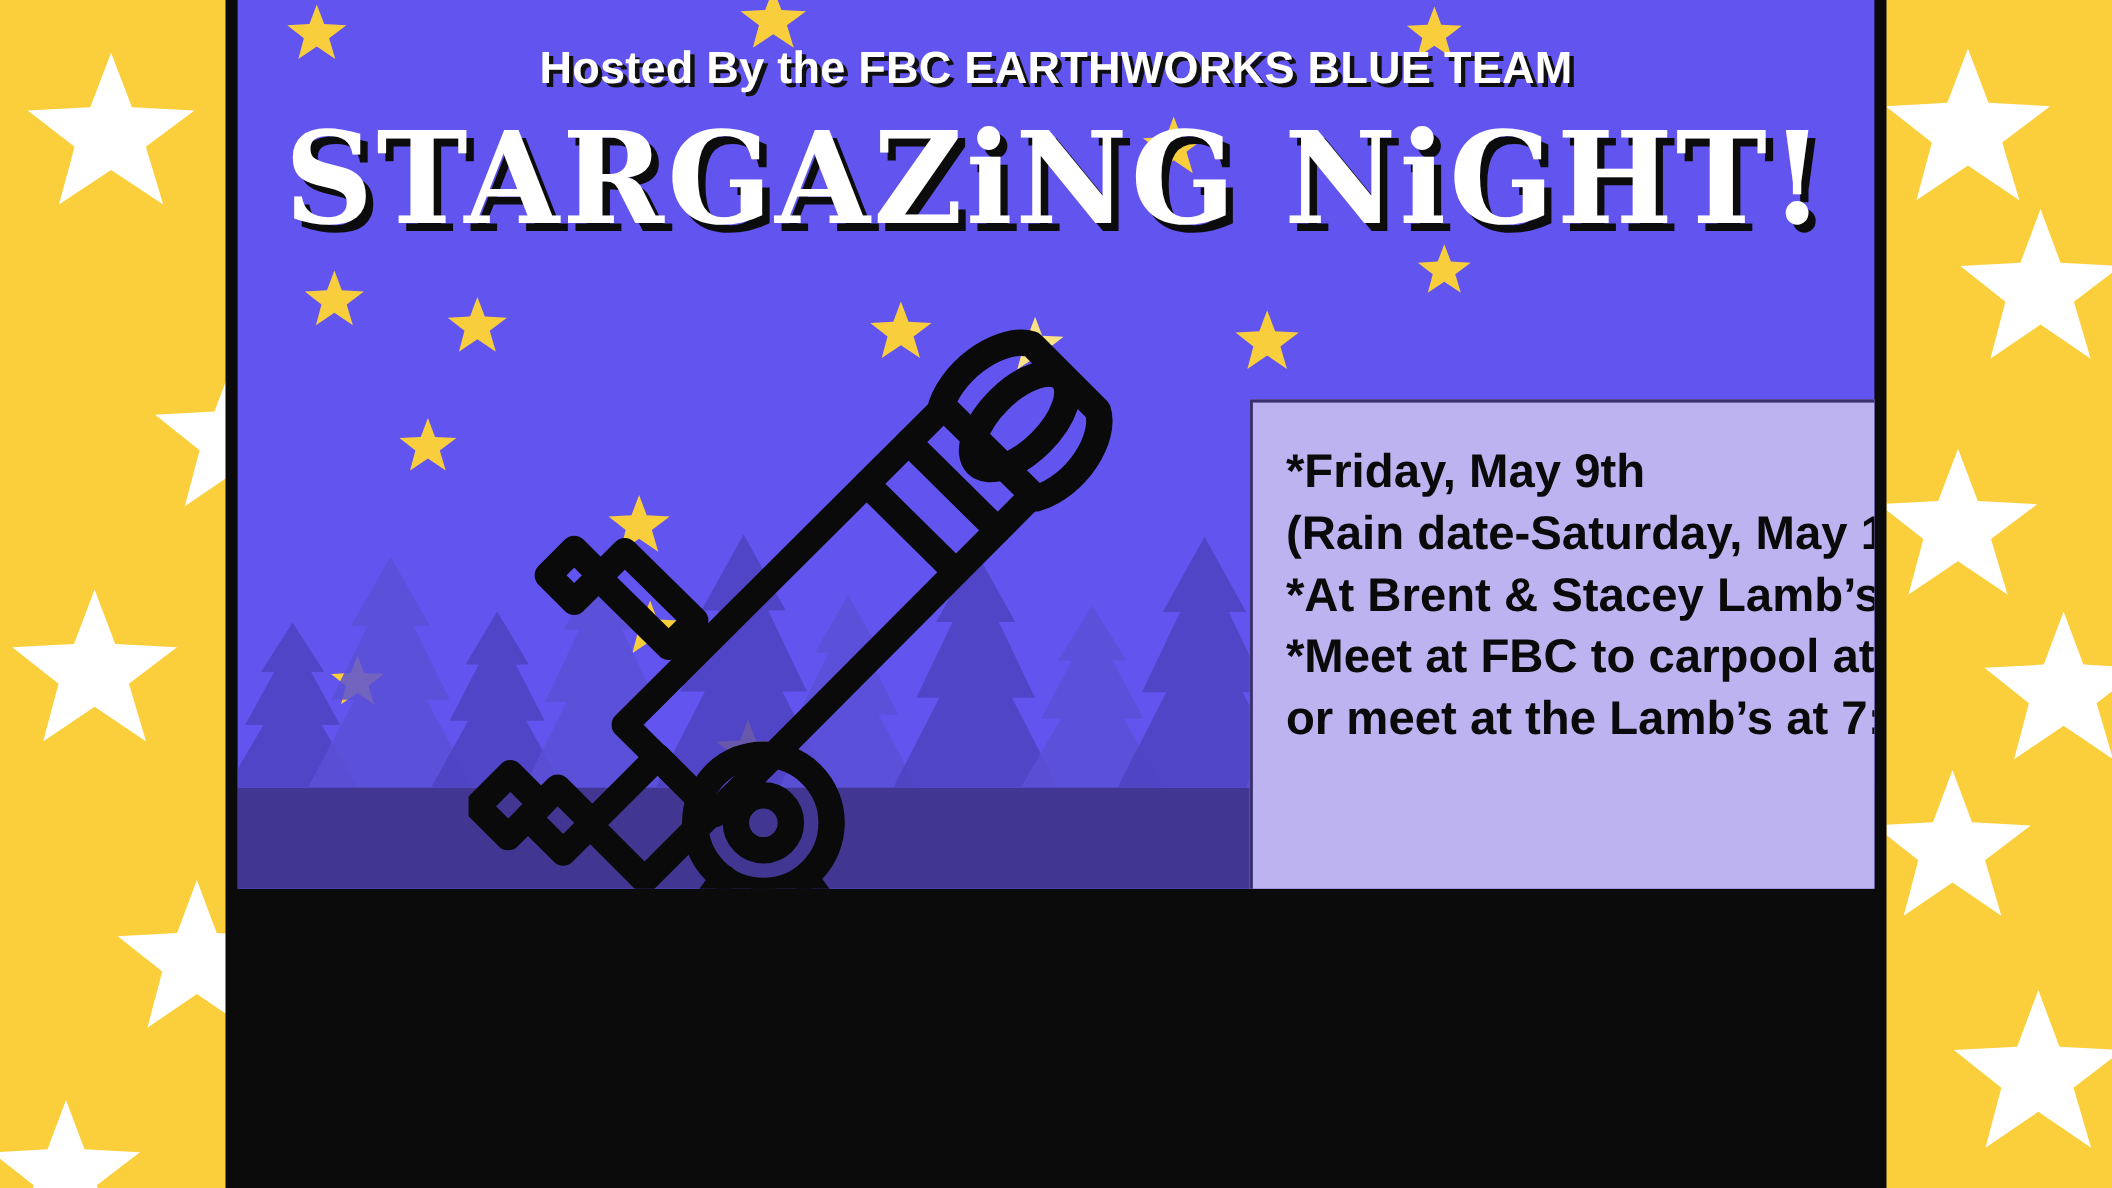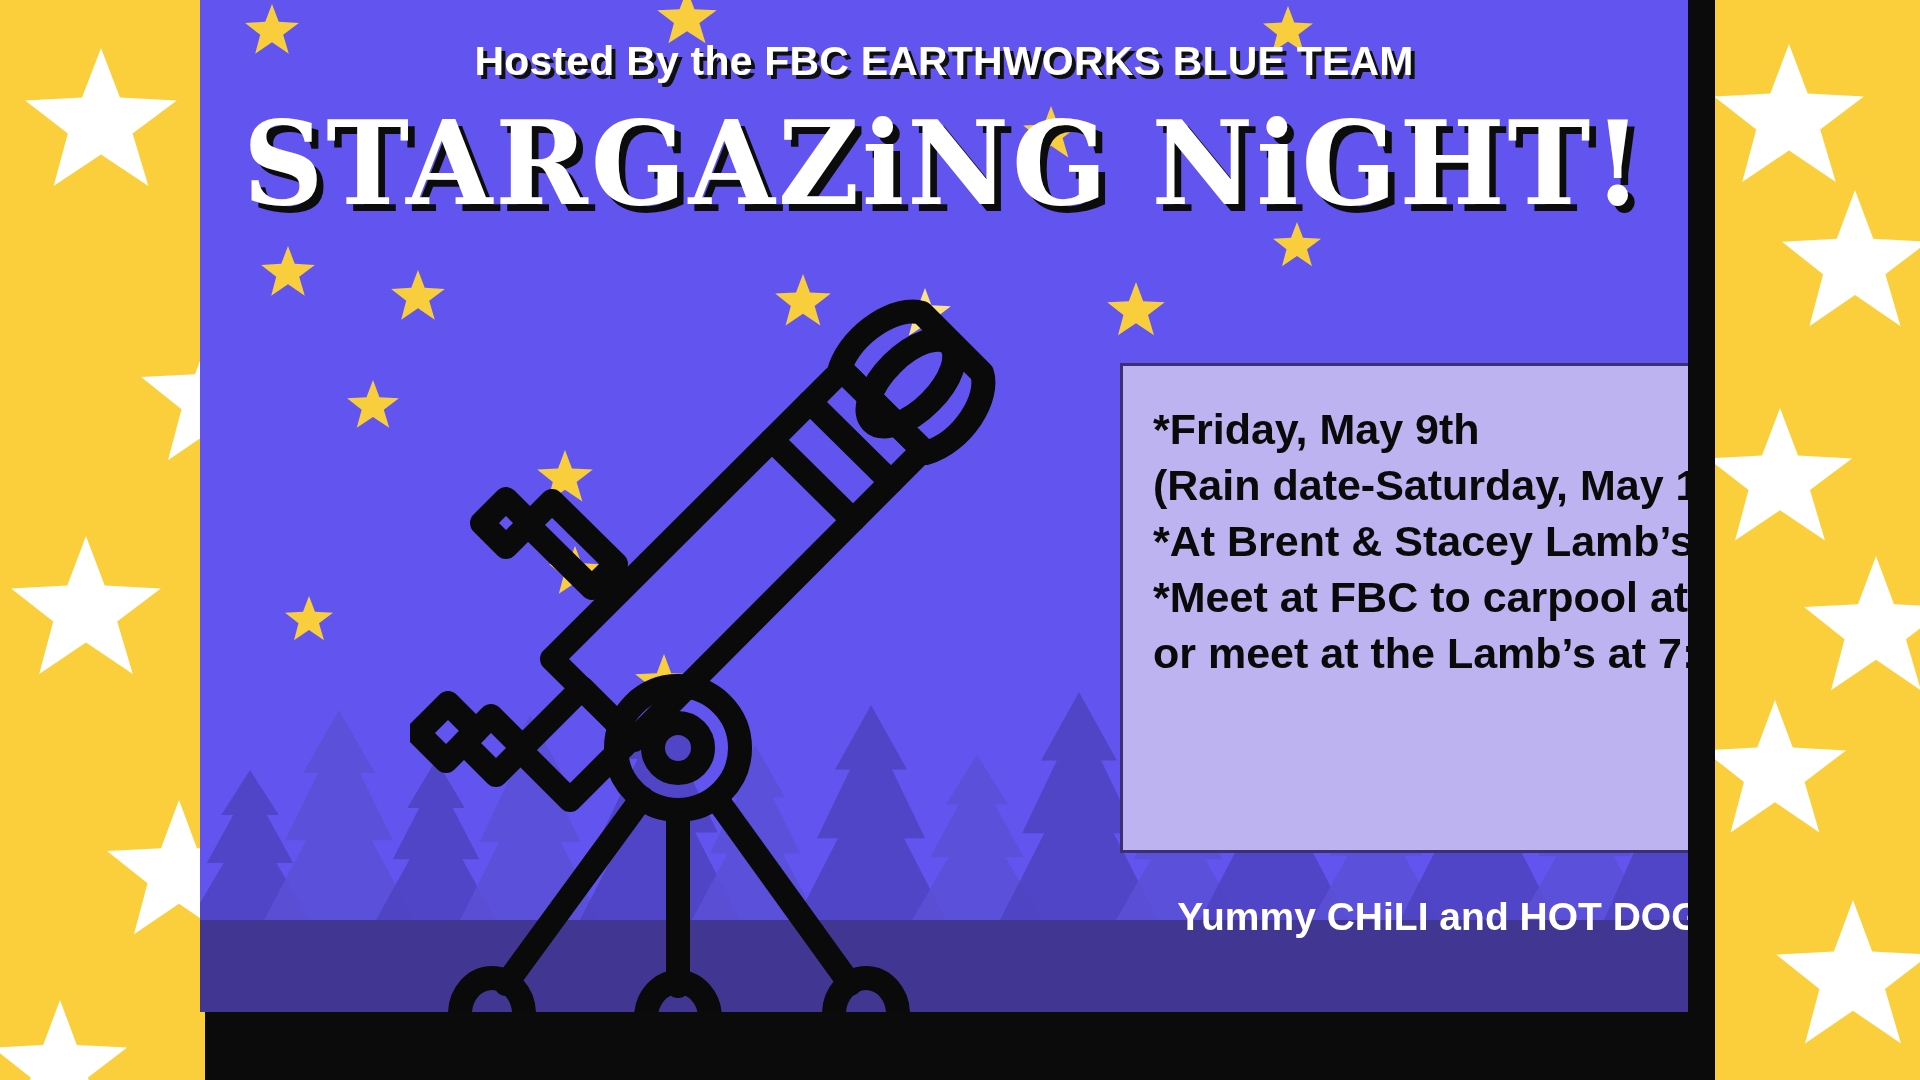--- a/index.html
+++ b/index.html
@@ -45,24 +45,24 @@
     left: 205px;
     top: 0;
     width: 1510px;
     height: 1080px;
     background: #0B0B0B;
   }
 
   
   .stage {
     position: absolute;
-    left: 200px;
+    left: 216px;
     top: 0;
     width: 1488px;
-    height: 1012px;
+    height: 808px;
     background: #6255EF;
     overflow: hidden;
   }
 
   
   .ground {
     position: absolute;
     left: 0;
     bottom: 0;
     width: 100%;

